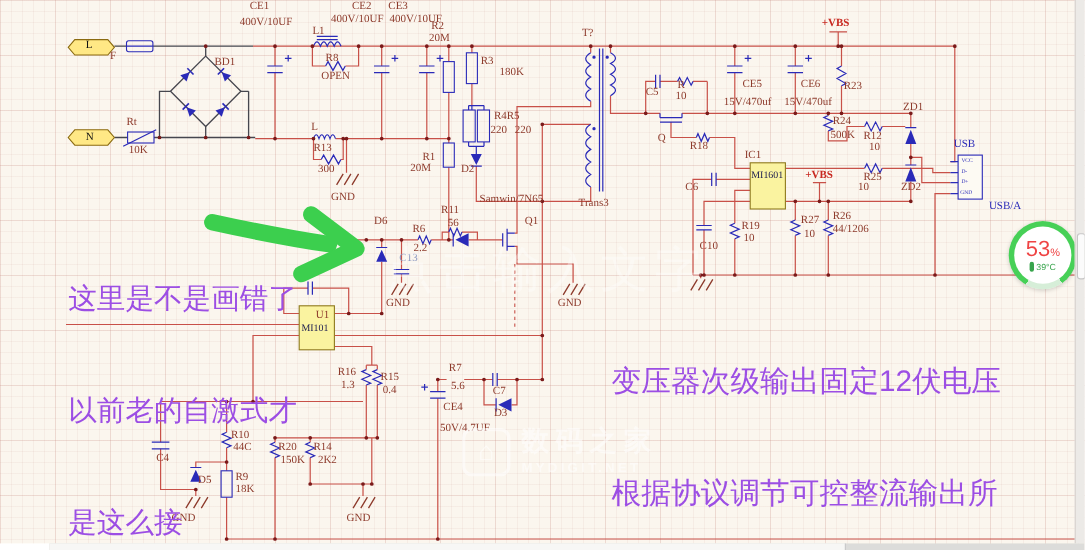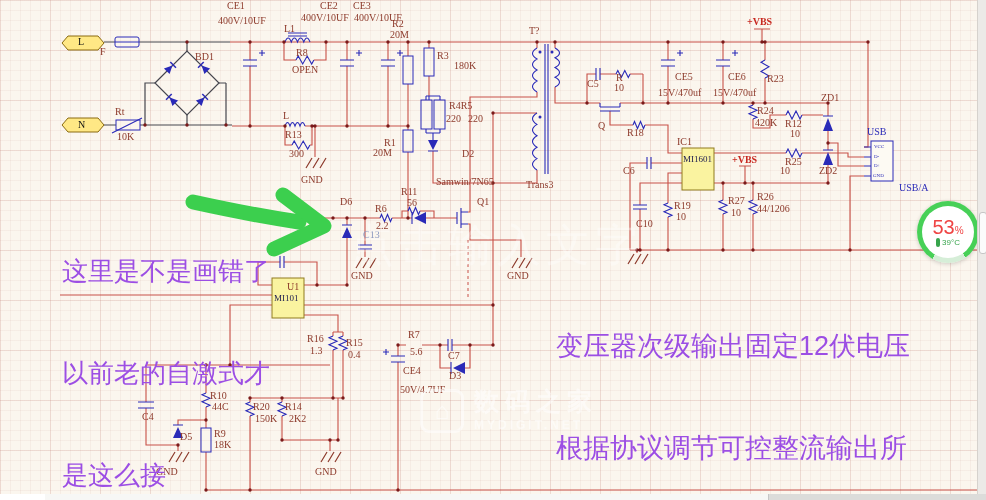--- a/index.html
+++ b/index.html
@@ -248,21 +248,21 @@
   <span class="lb" style="left:301px;top:175px">GND</span>
   <span class="lb" style="left:392px;top:19px">R2</span>
   <span class="lb" style="left:390px;top:30px">20M</span>
   <span class="lb" style="left:437px;top:51px">R3</span>
   <span class="lb" style="left:454px;top:61px">180K</span>
   <span class="lb" style="left:449px;top:101px">R4R5</span>
   <span class="lb" style="left:446px;top:114px">220</span>
   <span class="lb" style="left:468px;top:114px">220</span>
   <span class="lb" style="left:384px;top:138px">R1</span>
   <span class="lb" style="left:373px;top:148px">20M</span>
-  <span class="lb" style="left:462px;top:149px">D2</span>
+  <span class="lb" style="left:419px;top:149px">D2</span>
   <span class="lb" style="left:529px;top:26px">T?</span>
   <span class="lb" style="left:526px;top:180px">Trans3</span>
   <span class="lb" style="left:436px;top:177px">Samwin/7N65</span>
   <span class="lb" style="left:401px;top:187px">R11</span>
   <span class="lb" style="left:407px;top:198px">56</span>
   <span class="lb" style="left:340px;top:197px">D6</span>
   <span class="lb" style="left:375px;top:204px">R6</span>
   <span class="lb" style="left:376px;top:221px">2.2</span>
   <span class="lb fade" style="left:363px;top:230px">C13</span>
   <span class="lb" style="left:477px;top:197px">Q1</span>
@@ -278,21 +278,21 @@
   <span class="lb" style="left:728px;top:72px">CE6</span>
   <span class="lb" style="left:713px;top:88px">15V/470uf</span>
   <span class="lb" style="left:767px;top:74px">R23</span>
   <span class="lb pw" style="left:747px;top:17px">+VBS</span>
   <span class="lb pw" style="left:732px;top:155px">+VBS</span>
   <span class="lb" style="left:677px;top:137px">IC1</span>
   <span class="lb icn" style="left:683px;top:155px">MI1601</span>
   <span class="lb" style="left:623px;top:166px">C6</span>
   <span class="lb" style="left:821px;top:93px">ZD1</span>
   <span class="lb" style="left:757px;top:106px">R24</span>
-  <span class="lb" style="left:755px;top:118px">420K</span>
+  <span class="lb" style="left:755px;top:118px">500K</span>
   <span class="lb" style="left:785px;top:119px">R12</span>
   <span class="lb" style="left:790px;top:129px">10</span>
   <span class="lb" style="left:785px;top:157px">R25</span>
   <span class="lb" style="left:780px;top:166px">10</span>
   <span class="lb" style="left:819px;top:166px">ZD2</span>
   <span class="lb bl" style="left:867px;top:127px">USB</span>
   <span class="lb bl" style="left:899px;top:183px">USB/A</span>
   <span class="tiny lb" style="left:874px;top:144px">VCC</span>
   <span class="tiny lb" style="left:874px;top:154px">D-</span>
   <span class="tiny lb" style="left:874px;top:163px">D+</span>

